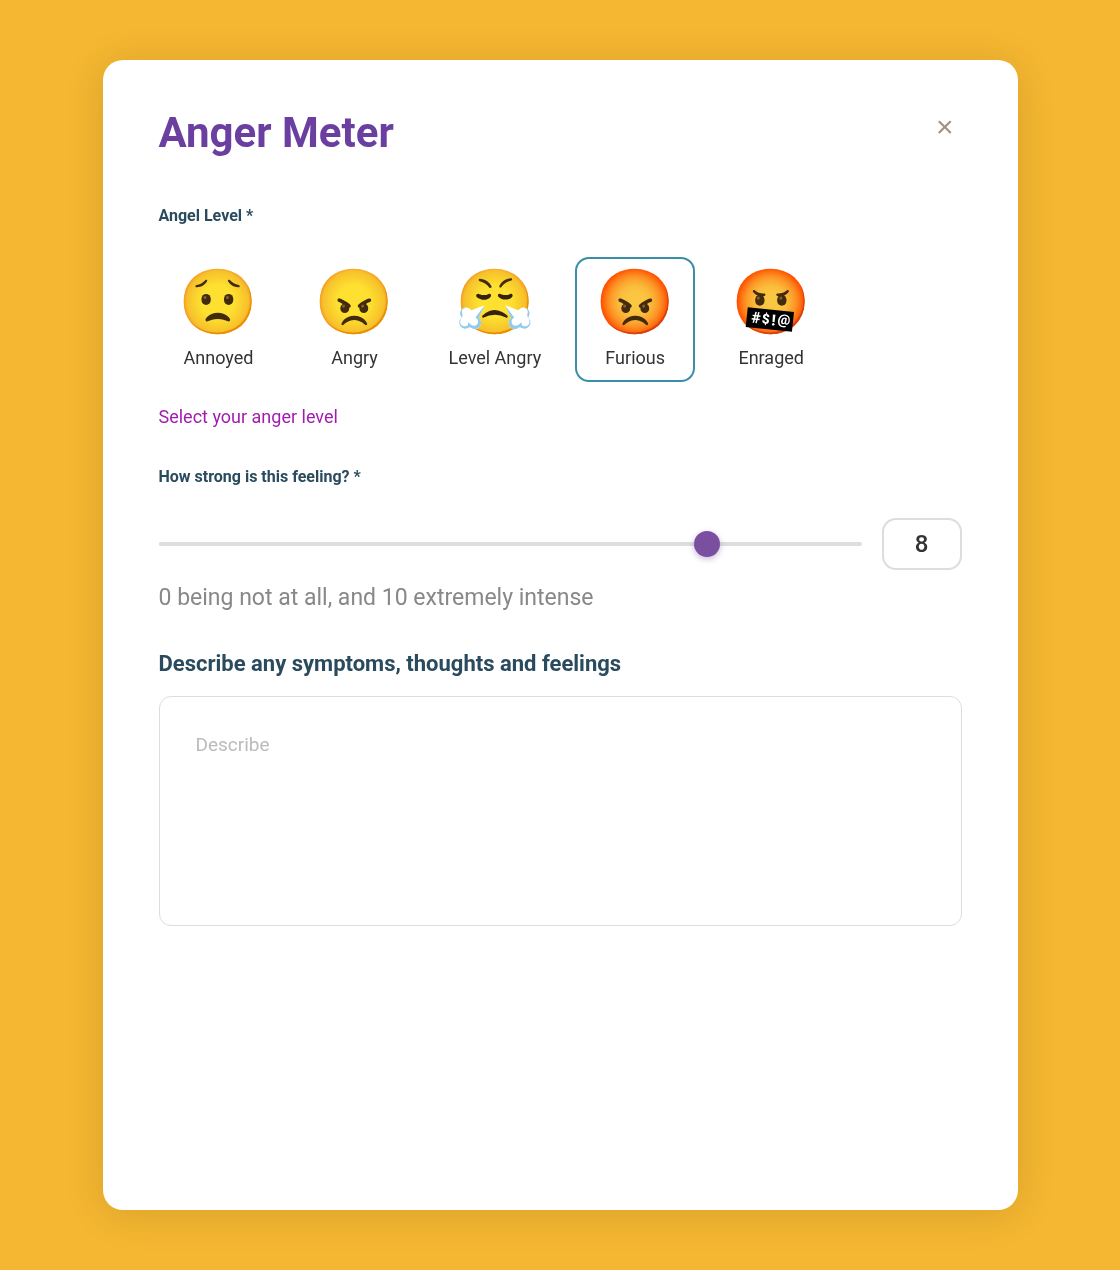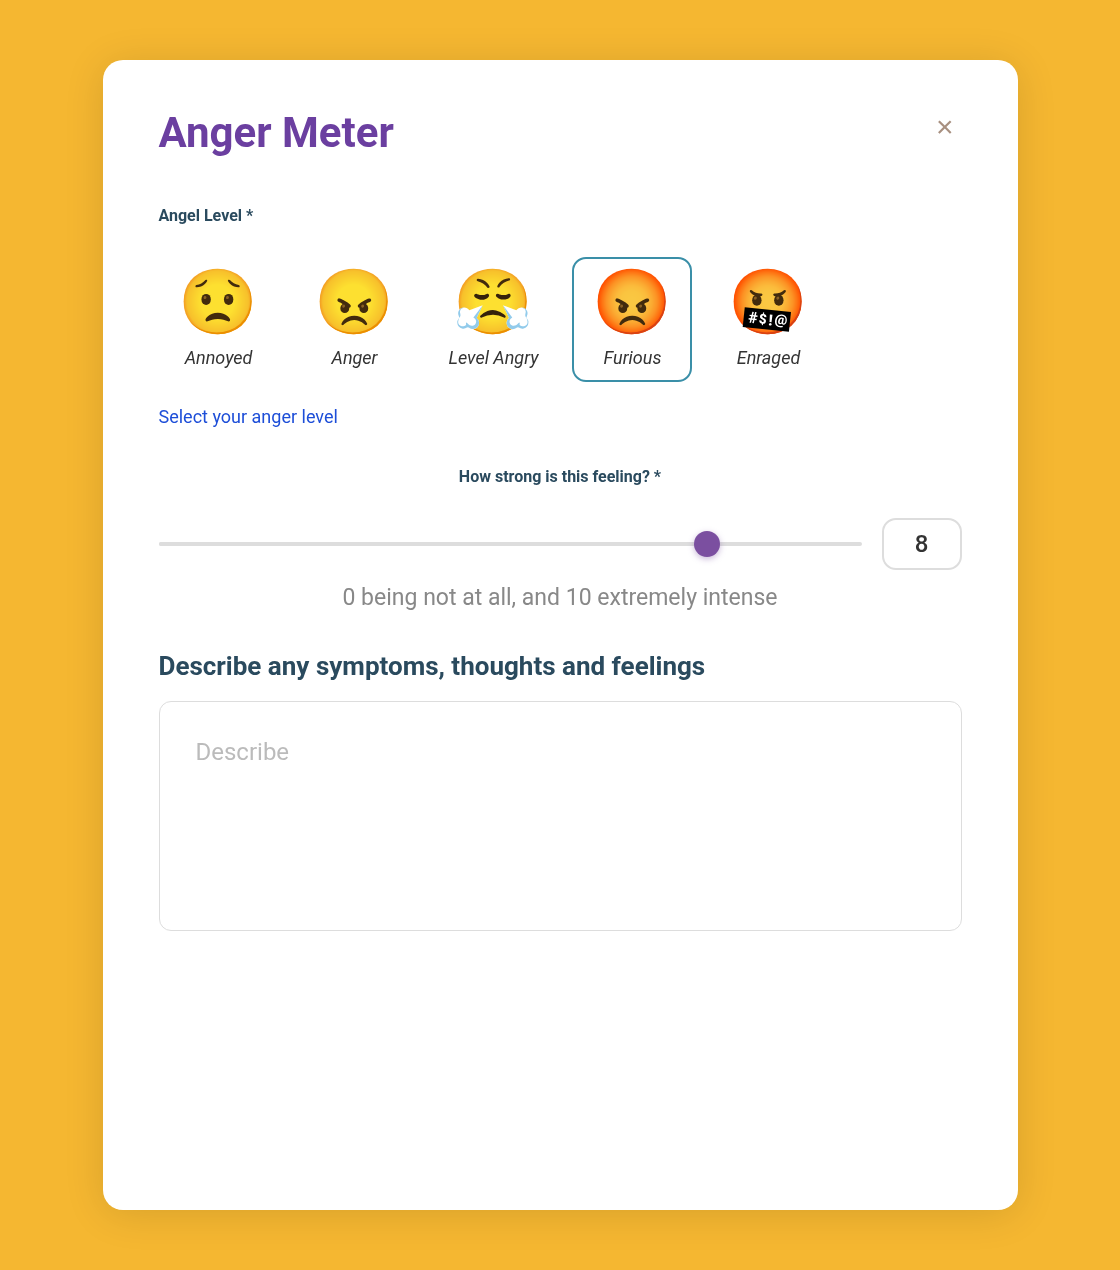--- a/index.html
+++ b/index.html
@@ -81,32 +81,30 @@
 
     .anger-emoji {
       font-size: 64px;
       line-height: 1;
     }
 
     .anger-label {
       font-size: 18px;
       color: #333;
       text-align: center;
-      font-style: italic;
     }
 
     .select-hint {
       font-size: 18px;
-      color: #1d4ed8;
+      color: #a21caf;
       margin-bottom: 40px;
     }
 
     .feeling-section {
       margin-bottom: 16px;
-      text-align: center;
     }
 
     .slider-row {
       display: flex;
       align-items: center;
       gap: 20px;
       margin-bottom: 14px;
     }
 
     .slider-container {
@@ -166,33 +164,33 @@
       font-size: 23px;
       color: #888;
       margin-bottom: 40px;
     }
 
     .describe-section {
       margin-top: 8px;
     }
 
     .describe-label {
-      font-size: 26px;
+      font-size: 22px;
       font-weight: 700;
       color: #2a4a5e;
       margin-bottom: 20px;
     }
 
     .describe-textarea {
       width: 100%;
       height: 230px;
       border: 1.5px solid #ddd;
       border-radius: 12px;
       padding: 36px;
-      font-size: 24px;
+      font-size: 19px;
       color: #aaa;
       resize: none;
       outline: none;
       font-family: inherit;
     }
 
     .describe-textarea::placeholder {
       color: #bbb;
     }
   </style>
@@ -208,21 +206,21 @@
 
   <div class="section-label">Angel Level *</div>
 
   <div class="anger-options">
     <div class="anger-option">
       <span class="anger-emoji">😟</span>
       <span class="anger-label">Annoyed</span>
     </div>
     <div class="anger-option">
       <span class="anger-emoji">😠</span>
-      <span class="anger-label">Anger</span>
+      <span class="anger-label">Angry</span>
     </div>
     <div class="anger-option">
       <span class="anger-emoji">😤</span>
       <span class="anger-label">Level Angry</span>
     </div>
     <div class="anger-option selected">
       <span class="anger-emoji">😡</span>
       <span class="anger-label">Furious</span>
     </div>
     <div class="anger-option">

